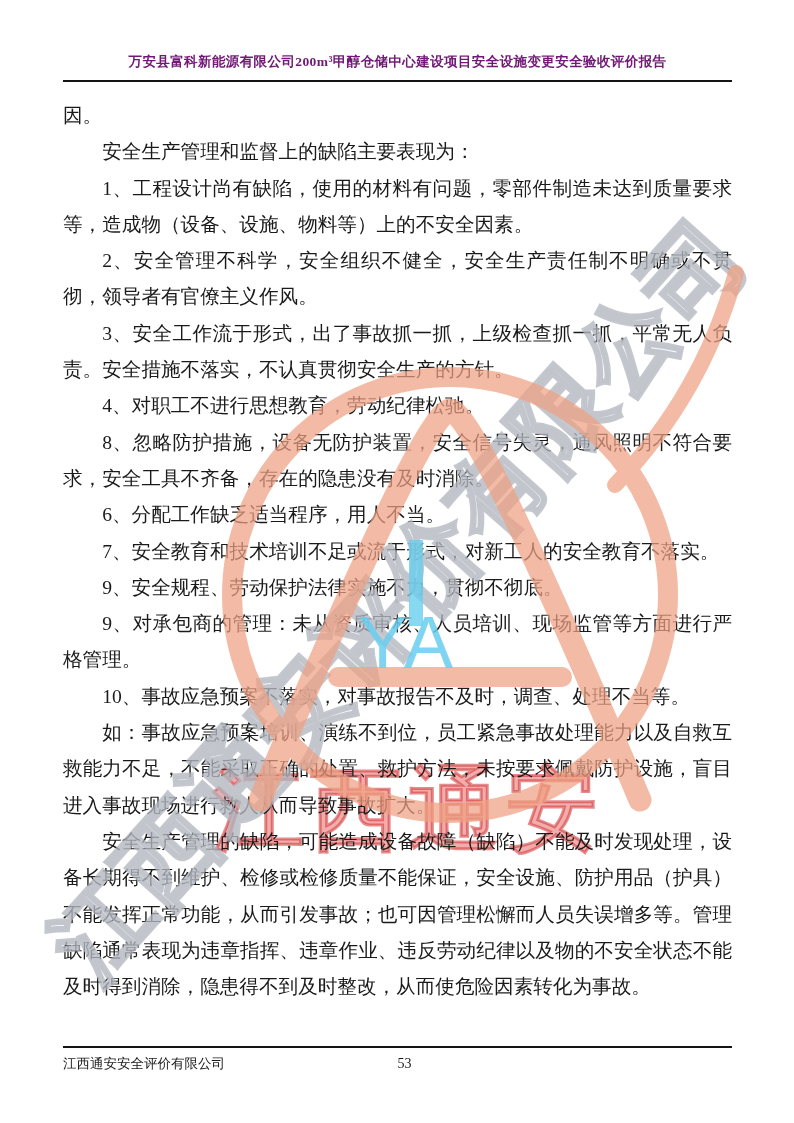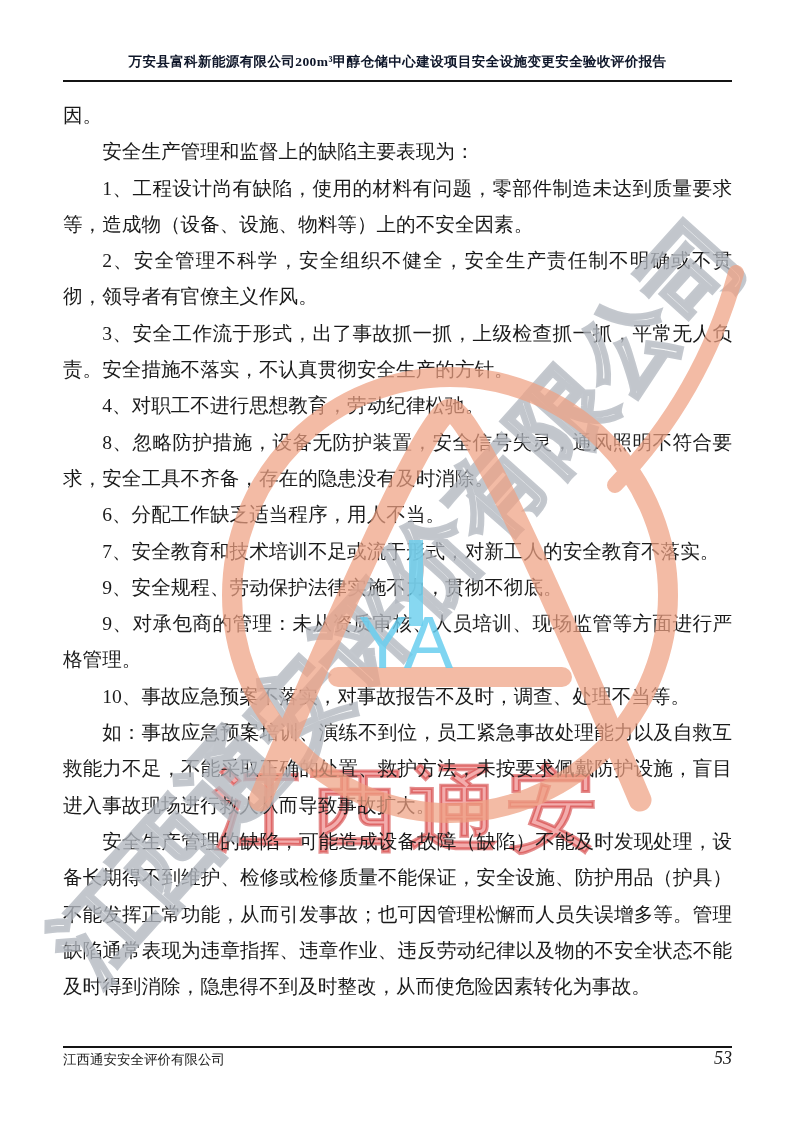--- a/index.html
+++ b/index.html
@@ -24,21 +24,21 @@
     padding-top: 53px;
     padding-bottom: 9px;
     border-bottom: 2.5px solid #141414;
     text-align: center;
     z-index: 6;
     background: transparent;
   }
   .header .title {
     font-size: 13.5px;
     font-weight: 700;
-    color: #0f172a;
+    color: #701a75;
     letter-spacing: 0.4px;
     white-space: nowrap;
   }
 
   
   .body-text {
     position: absolute;
     left: 63px;
     right: 62px;
     top: 98px;
@@ -52,29 +52,29 @@
   .body-text p.para { text-indent: 2em; }
   .body-text p.para.no-indent { text-indent: 0; }
 
   
   .footer {
     position: absolute;
     left: 63px;
     right: 62px;
     top: 1046px;
     border-top: 2px solid #141414;
-    padding-top: 0;
+    padding-top: 7px;
     display: flex;
     align-items: baseline;
     z-index: 6;
     font-size: 13.5px;
     color: #1a1a1a;
   }
   .footer .f-left  { flex: 1; text-align: left;  white-space: nowrap; }
-  .footer .f-mid   { flex: 1; text-align: right; font-size: 18px; font-style: italic; }
+  .footer .f-mid   { flex: 1; text-align: left; font-size: 14px; }
   .footer .f-right { flex: 1; text-align: right; white-space: nowrap; }
 
   
   .wm-red {
     position: absolute;
     left: 212px;
     top: 748px;
     z-index: 1;
     font-size: 92px;
     font-weight: 400;

